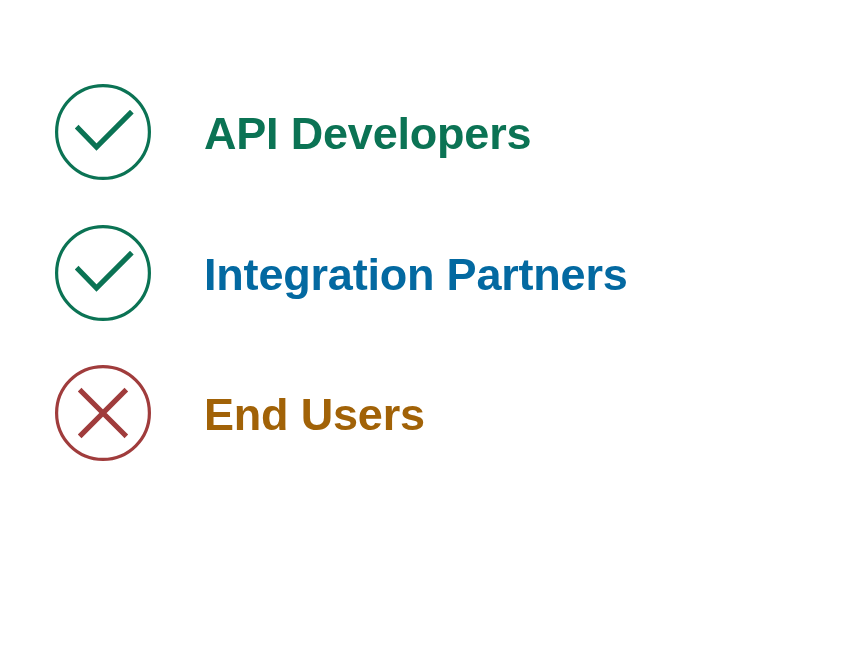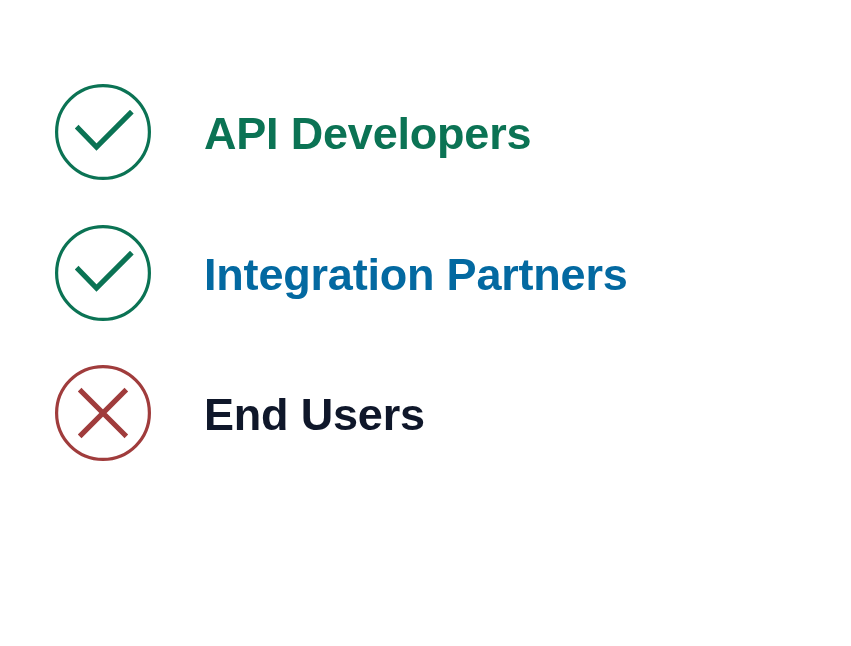--- a/index.html
+++ b/index.html
@@ -92,16 +92,16 @@
     <span class="status-label positive" style="color: #0369a1;">Integration Partners</span>
   </div>
 
   <div class="status-row row-2">
     <span class="status-icon">
       <svg viewBox="0 0 96 96" xmlns="http://www.w3.org/2000/svg" aria-hidden="true">
         <circle cx="48" cy="48" r="46.4" fill="none" stroke="#a03c3c" stroke-width="3.2"></circle>
         <path d="M 26.5 26.5 L 69.5 69.5 M 69.5 26.5 L 26.5 69.5" fill="none" stroke="#a03c3c" stroke-width="5.2" stroke-linecap="square"></path>
       </svg>
     </span>
-    <span class="status-label negative" style="color: #0f172a;">End Users</span>
+    <span class="status-label negative" style="color: #a16207;">End Users</span>
   </div>
 
 </div>
 
 </body></html>

